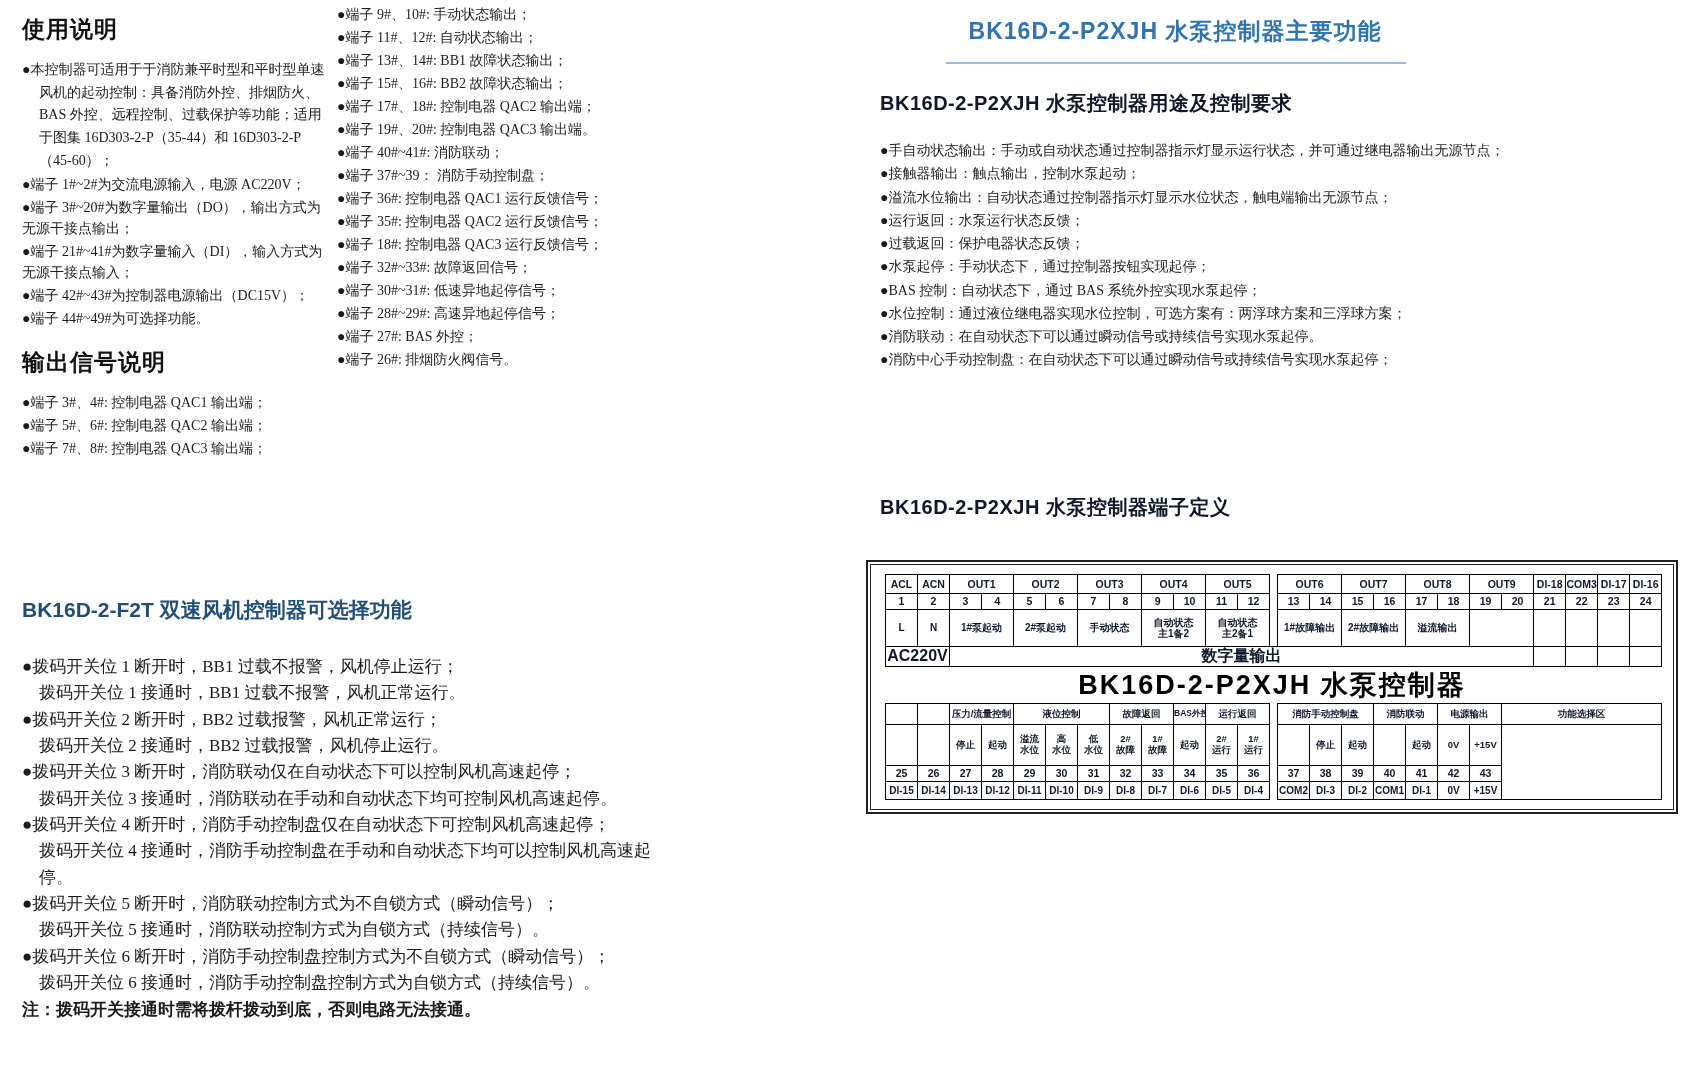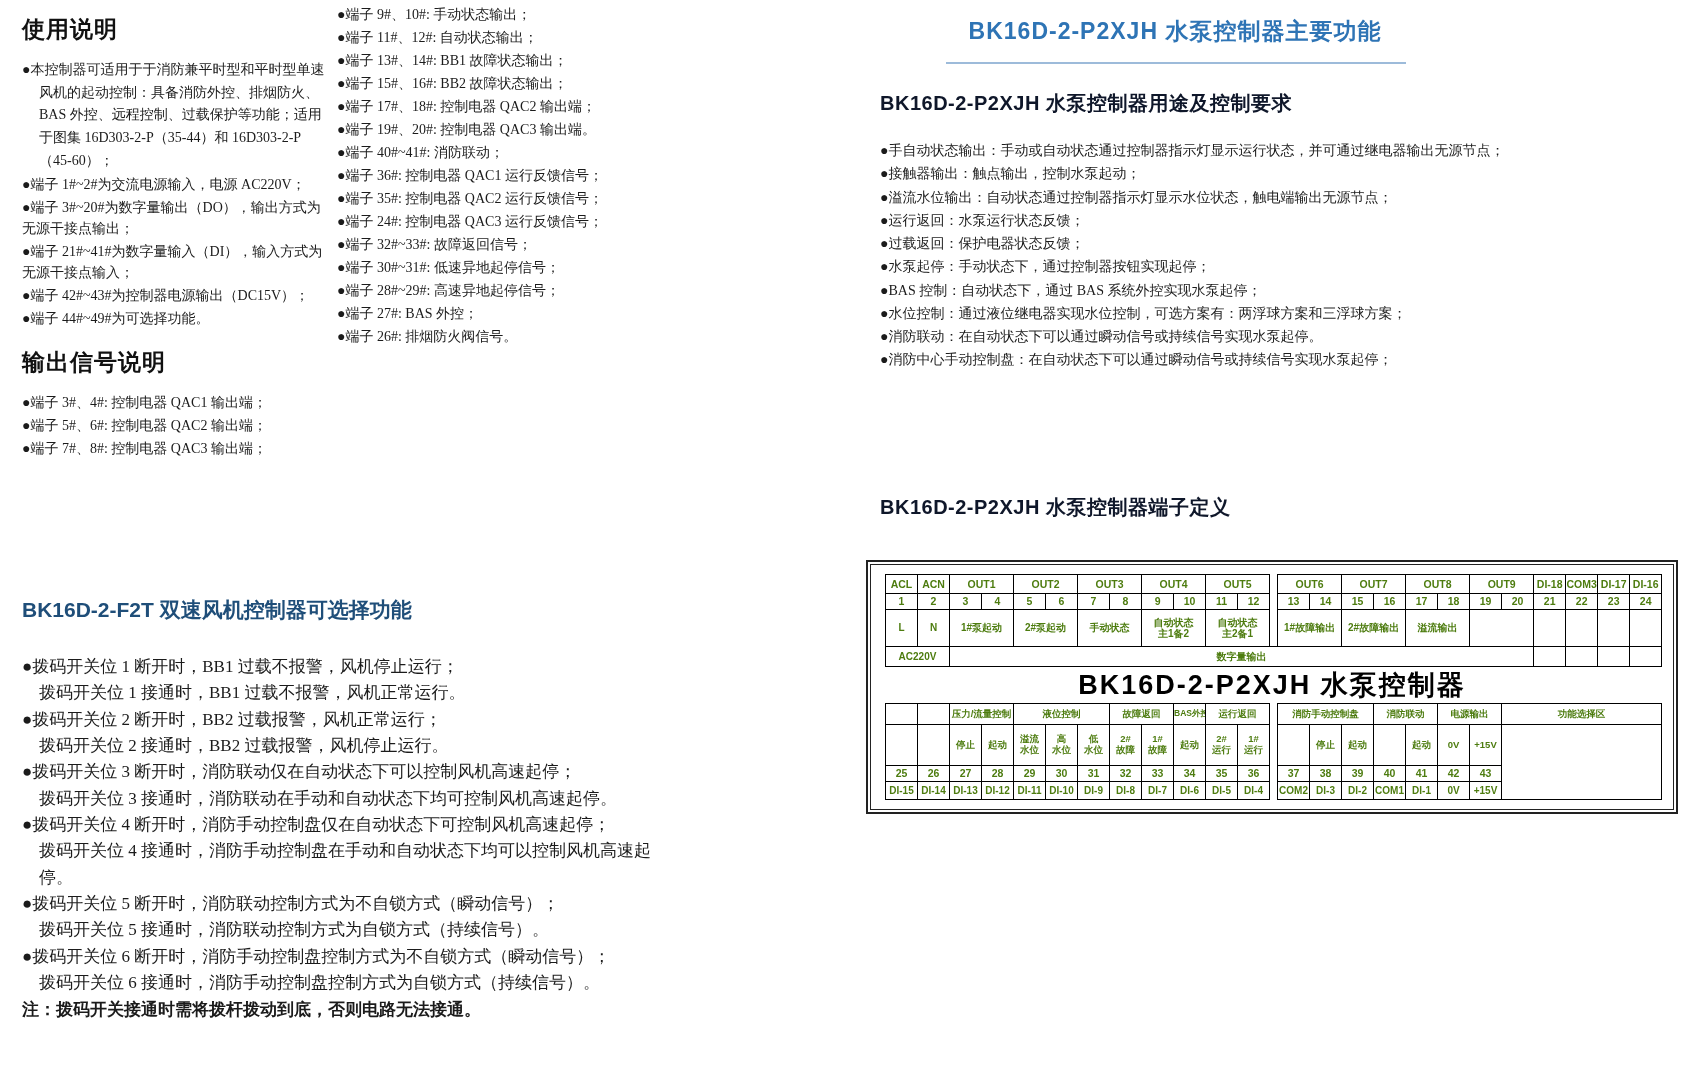--- a/index.html
+++ b/index.html
@@ -50,31 +50,31 @@
     left:866px;top:560px;width:812px;height:254px;box-sizing:border-box;
     border:2px solid #222;padding:2px;background:#fff;
   }
   .frame-inner{
     width:100%;height:100%;box-sizing:border-box;border:1px solid #222;
     padding:9px 14px;display:flex;flex-direction:column;justify-content:space-between;
   }
   table.tt{
     border-collapse:collapse;table-layout:fixed;
     font-family:"Liberation Sans","DejaVu Sans",sans-serif;
-    font-weight:bold;color:#4d7c0f;
+    font-weight:bold;color:#0f172a;
   }
   table.tt td{
     border:1px solid #000;text-align:center;vertical-align:middle;
     padding:0;white-space:pre-line;overflow:hidden;font-size:10px;line-height:1.15;
   }
   table.tt td.gap{border:none;}
   tr.r-head td{height:18px;font-size:10.5px;}
   tr.r-num td{height:15px;font-size:10.5px;}
   tr.r-func td{height:36px;font-size:10px;}
-  tr.r-foot td{height:19px;font-size:10px;margin-top:37px;}
+  tr.r-foot td{height:19px;font-size:16px;margin-top:37px;}
   tr.r-head2 td{height:20px;font-size:9.5px;white-space:nowrap;}
   tr.r-head2 td.xs{font-size:8.5px;}
   tr.r-func2 td{height:40px;font-size:9.5px;}
   tr.r-num2 td{height:15px;font-size:10.5px;}
   tr.r-code td{height:17px;font-size:10px;}
   td.sel-head{font-size:10px;}
   .tbl-title{
     text-align:center;font-family:"Liberation Sans","DejaVu Sans",sans-serif;
     font-weight:bold;font-size:27px;color:#000;letter-spacing:2px;
     height:32px;line-height:32px;
@@ -106,23 +106,24 @@
   <div>
       <div class="b-item">●端子 9#、10#: 手动状态输出；</div>
       <div class="b-item">●端子 11#、12#: 自动状态输出；</div>
       <div class="b-item">●端子 13#、14#: BB1 故障状态输出；</div>
       <div class="b-item">●端子 15#、16#: BB2 故障状态输出；</div>
       <div class="b-item">●端子 17#、18#: 控制电器 QAC2 输出端；</div>
       <div class="b-item">●端子 19#、20#: 控制电器 QAC3 输出端。</div>
     </div>
   <div>
       <div class="b-item">●端子 40#~41#: 消防联动；</div>
+      <div class="b-item">●端子 37#~39： 消防手动控制盘；</div>
       <div class="b-item">●端子 36#: 控制电器 QAC1 运行反馈信号；</div>
       <div class="b-item">●端子 35#: 控制电器 QAC2 运行反馈信号；</div>
-      <div class="b-item">●端子 24#: 控制电器 QAC3 运行反馈信号；</div>
+      <div class="b-item">●端子 18#: 控制电器 QAC3 运行反馈信号；</div>
       <div class="b-item">●端子 32#~33#: 故障返回信号；</div>
       <div class="b-item">●端子 30#~31#: 低速异地起停信号；</div>
       <div class="b-item">●端子 28#~29#: 高速异地起停信号；</div>
       <div class="b-item">●端子 27#: BAS 外控；</div>
       <div class="b-item">●端子 26#: 排烟防火阀信号。</div>
     </div>
 </div>
 
 <div class="abs fan">
   <div class="fan-title">BK16D-2-F2T 双速风机控制器可选择功能</div>

